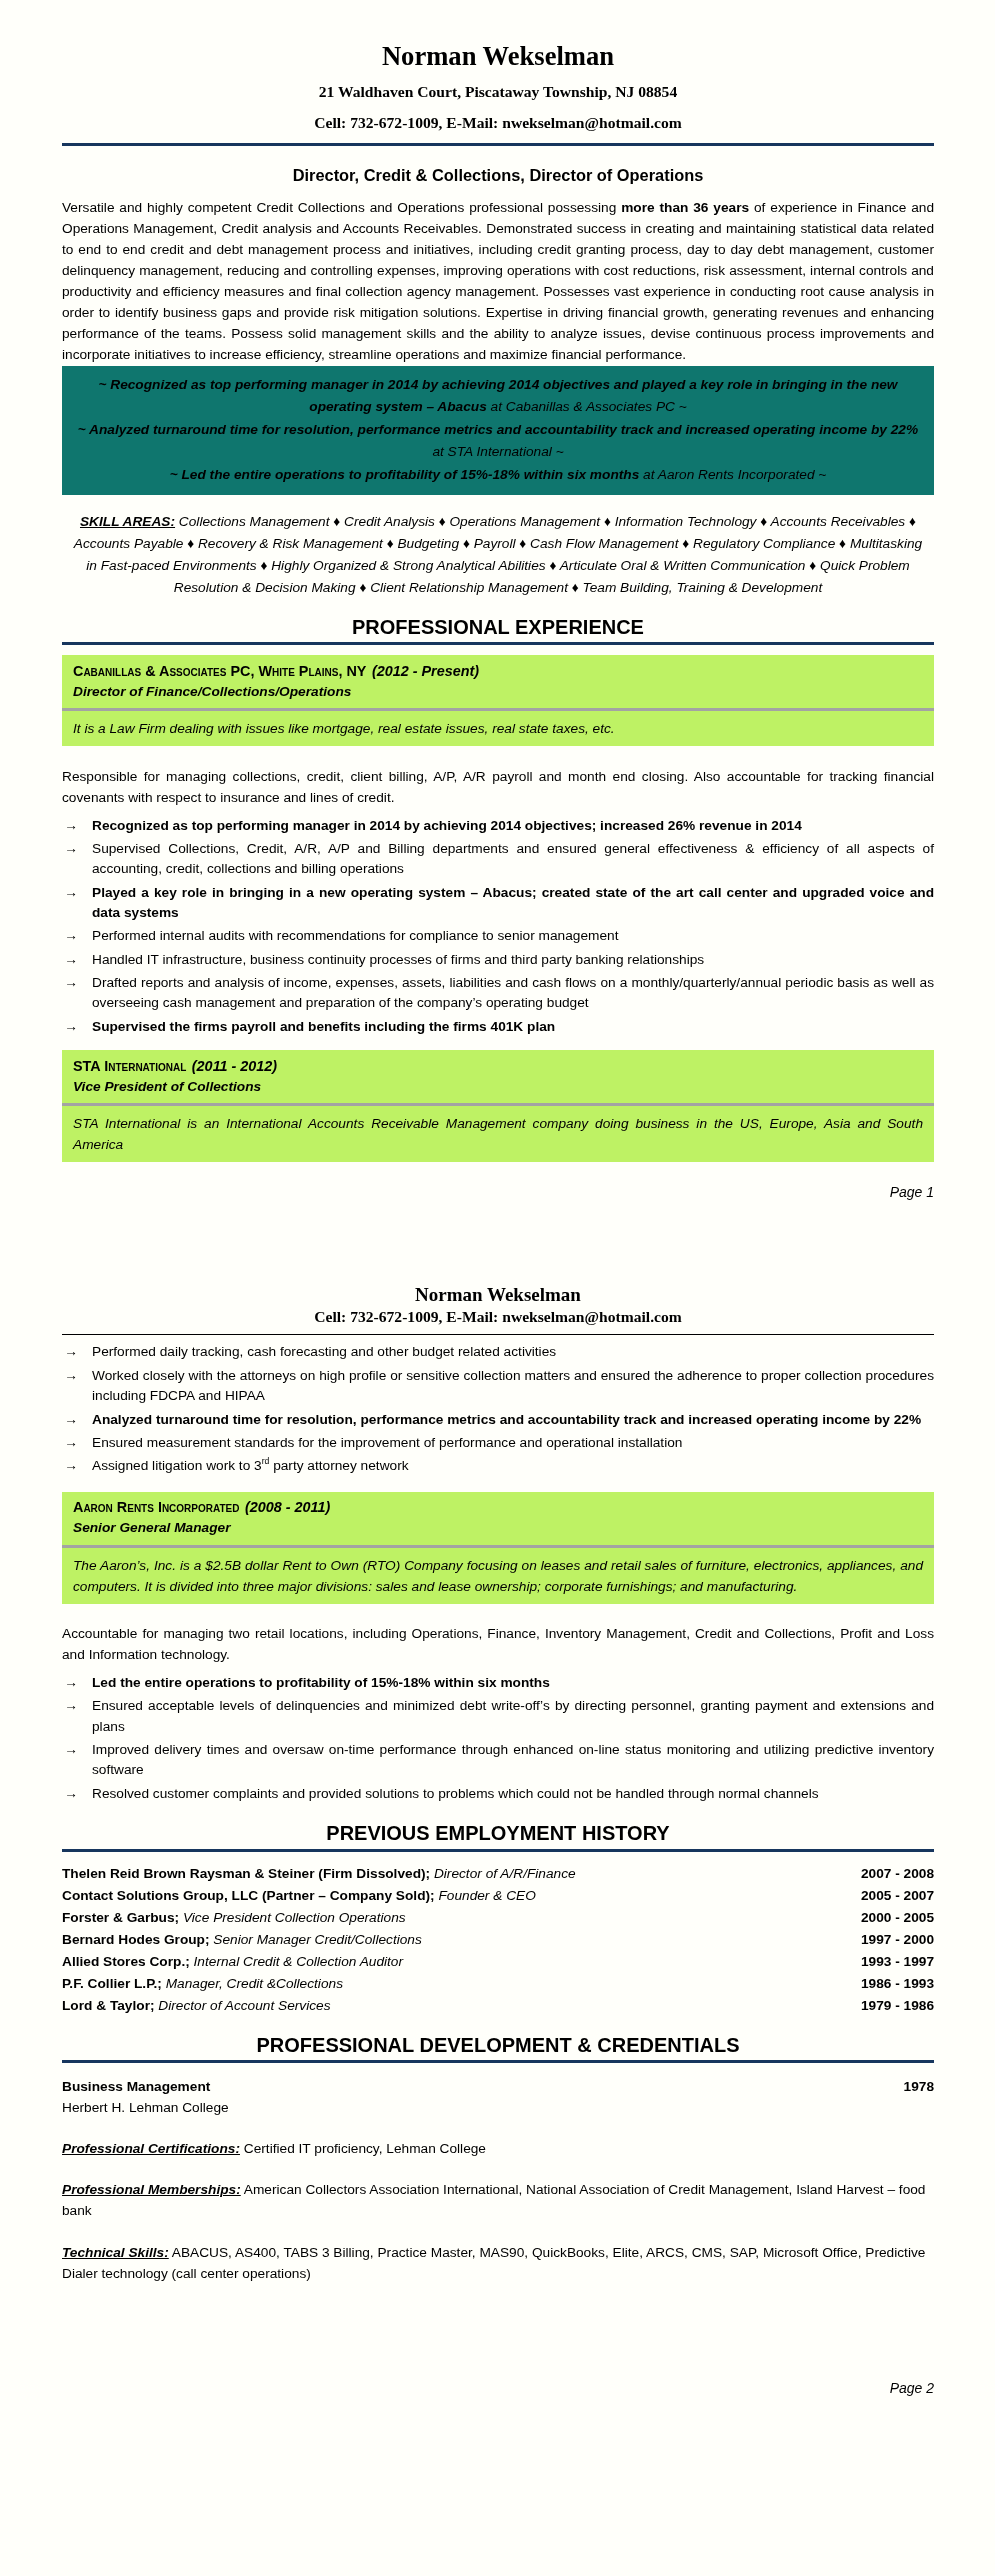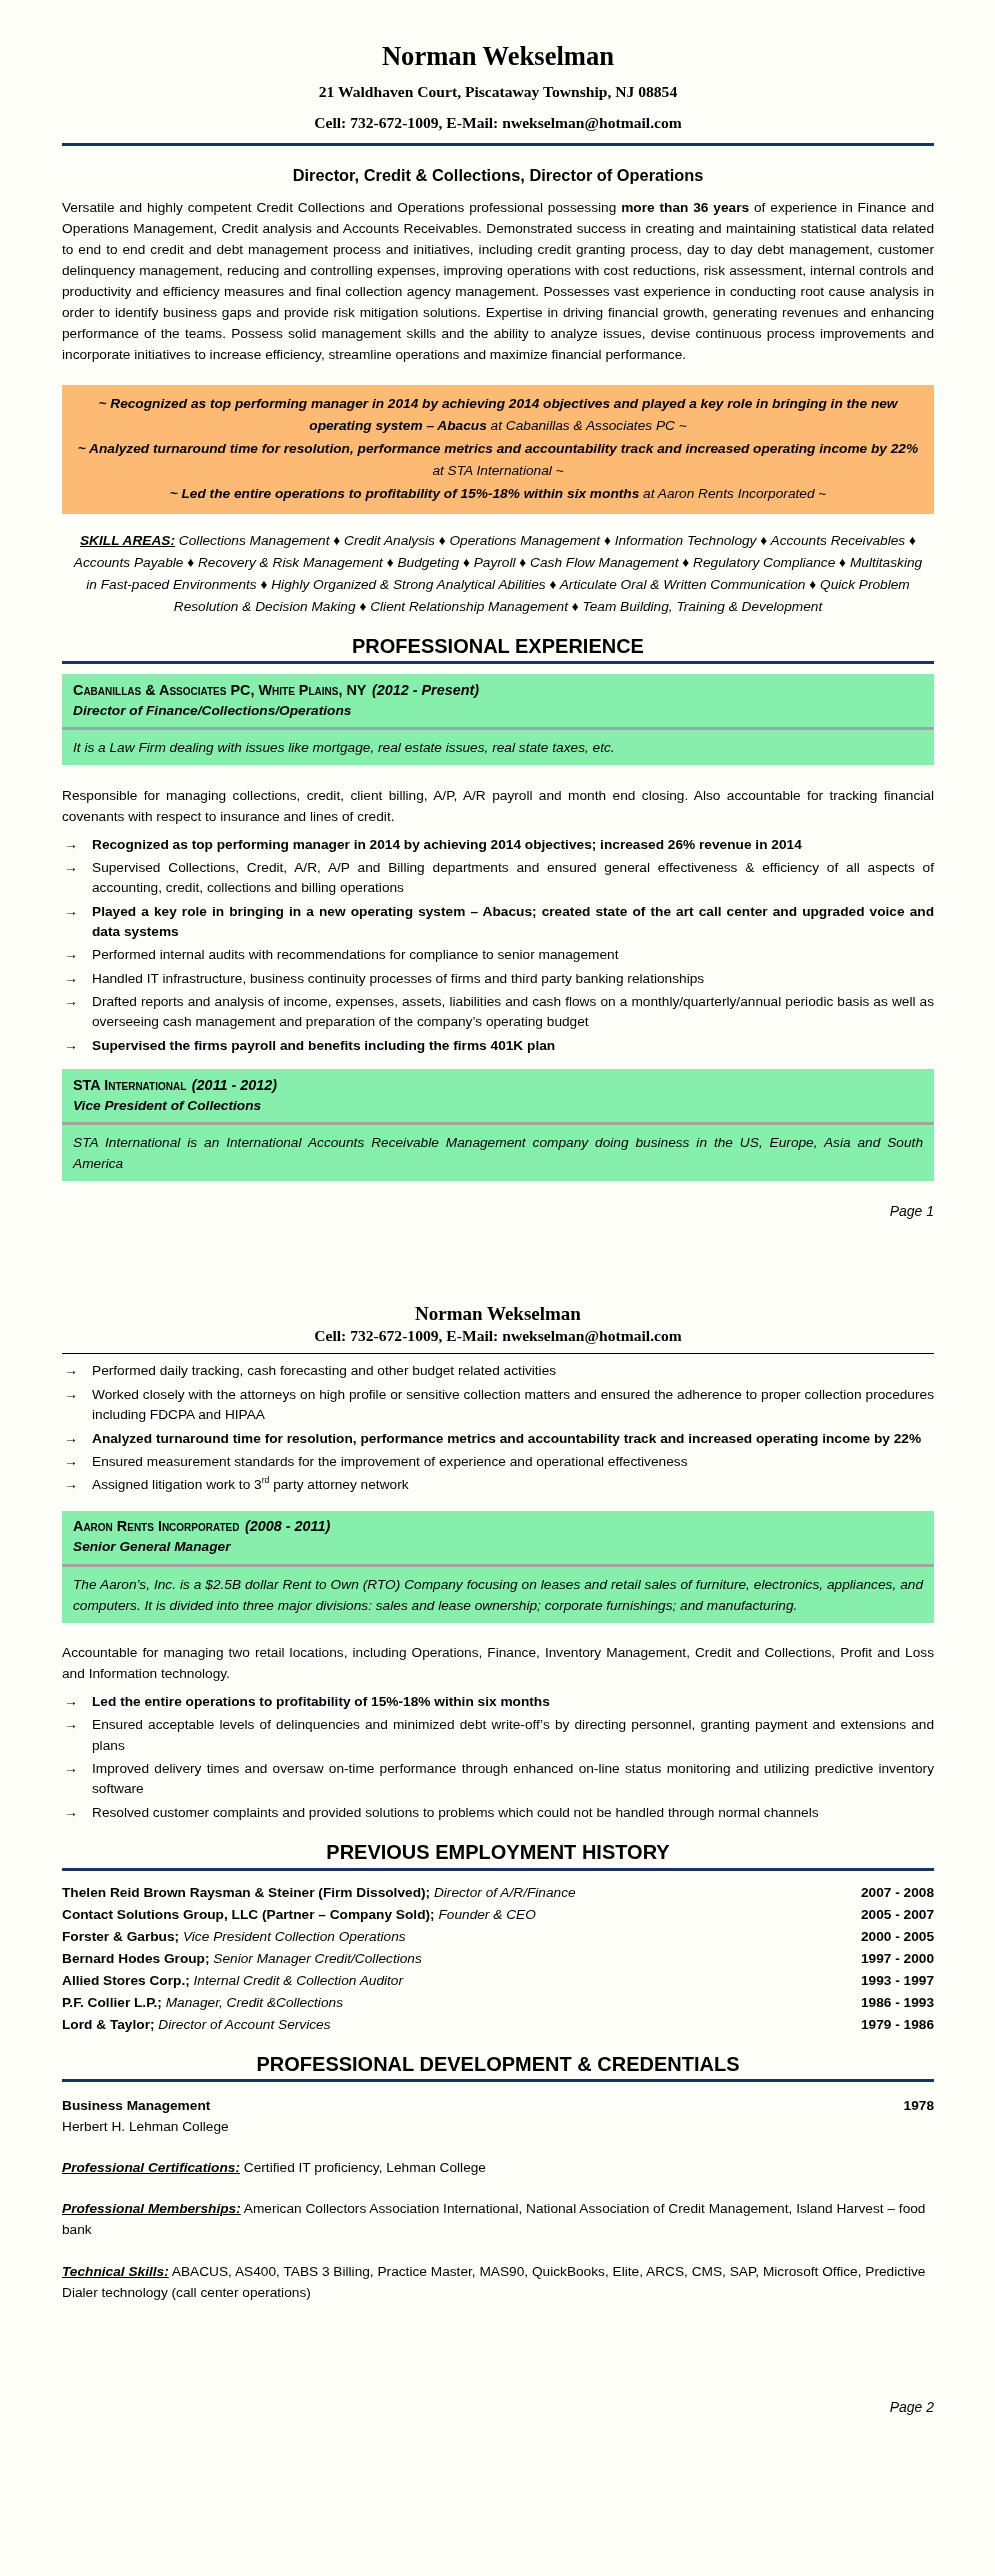--- a/index.html
+++ b/index.html
@@ -10,29 +10,29 @@
   }
   
   .p1-name{font-family:"Liberation Serif", serif;font-weight:bold;font-size:26.6px;
     line-height:31px;text-align:center;margin:0 0 6.2px;}
   .p1-addr,.p1-contact{font-family:"Liberation Serif", serif;font-weight:bold;font-size:15.6px;
     line-height:23.4px;text-align:center;margin:8px;}
   hr.navy{border:none;border-top:3.9px solid #17365d;margin:7px 0 0;}
   .job-title{font-size:16.4px;font-weight:bold;text-align:center;margin:19.5px 0 0;line-height:20.3px;}
   
   .para{text-align:justify;margin:11.7px 0 0;}
-  .hbox{background:#fdba74;margin:20px 0 0;padding:7px 12.5px 8.6px;}
+  .hbox{background:#0f766e;margin:1px 0 0;padding:7px 12.5px 8.6px;}
   .hbox p{margin:0.8px 0;text-align:center;font-style:italic;line-height:22px;}
   .hbox b{font-weight:bold;}
   .skills{font-style:italic;text-align:center;margin:15.6px 4.7px 0;line-height:22px;}
   .lbl-u{font-weight:bold;font-style:italic;text-decoration:underline;}
   .section{font-size:20px;font-weight:bold;text-align:center;margin:19px 0 0;line-height:19px;}
   .section + hr.navy{margin-top:5.5px;}
   
-  .jobbox{background:#86efac;margin:10.2px 0 0;padding:5.5px 11px 7px;}
+  .jobbox{background:#bef264;margin:10.2px 0 0;padding:5.5px 11px 7px;}
   .jobbox .line1{font-size:14.4px;font-weight:bold;line-height:21px;}
   .co{font-variant:small-caps;}
   .dates{font-style:italic;margin-left:5.5px;}
   .role{font-weight:bold;font-style:italic;line-height:20.3px;}
   hr.graydiv{border:none;border-top:3.1px solid #a3a3a3;margin:6.2px -11px 7px;}
   .jobdesc{font-style:italic;text-align:justify;margin:0;}
   
   ul.bullets{list-style:none;margin:7.8px 0 0;padding:0;}
   ul.bullets li{position:relative;padding-left:30px;text-align:justify;line-height:20.3px;margin:3.1px 0;}
   ul.bullets .arr{position:absolute;left:2.3px;top:0;}
@@ -118,21 +118,21 @@
     <p class="p2-name">Norman Wekselman</p>
     <p class="p2-contact">Cell: 732-672-1009, E-Mail: nwekselman@hotmail.com</p>
     <hr class="thin">
   </div>
 
 
   <ul class="bullets">
     <li><span class="arr">→</span><span class="txt">Performed daily tracking, cash forecasting and other budget related activities</span></li>
     <li><span class="arr">→</span><span class="txt">Worked closely with the attorneys on high profile or sensitive collection matters and ensured the adherence to proper collection procedures including FDCPA and HIPAA</span></li>
     <li class="b"><span class="arr">→</span><span class="txt">Analyzed turnaround time for resolution, performance metrics and accountability track and increased operating income by 22%</span></li>
-    <li><span class="arr">→</span><span class="txt">Ensured measurement standards for the improvement of experience and operational effectiveness</span></li>
+    <li><span class="arr">→</span><span class="txt">Ensured measurement standards for the improvement of performance and operational installation</span></li>
     <li><span class="arr">→</span><span class="txt"><span>Assigned litigation work to 3</span><sup>rd</sup><span> party attorney network</span></span></li>
   </ul>
 
   <div class="jobbox" style="margin-top:15px;">
     <div class="line1"><span class="co">Aaron Rents Incorporated</span><span class="dates">(2008 - 2011)</span></div>
     <div class="role">Senior General Manager</div>
     <hr class="graydiv">
     <p class="jobdesc">The Aaron’s, Inc. is a $2.5B dollar Rent to Own (RTO) Company focusing on leases and retail sales of furniture, electronics, appliances, and computers. It is divided into three major divisions: sales and lease ownership; corporate furnishings; and manufacturing.</p>
   </div>
 

